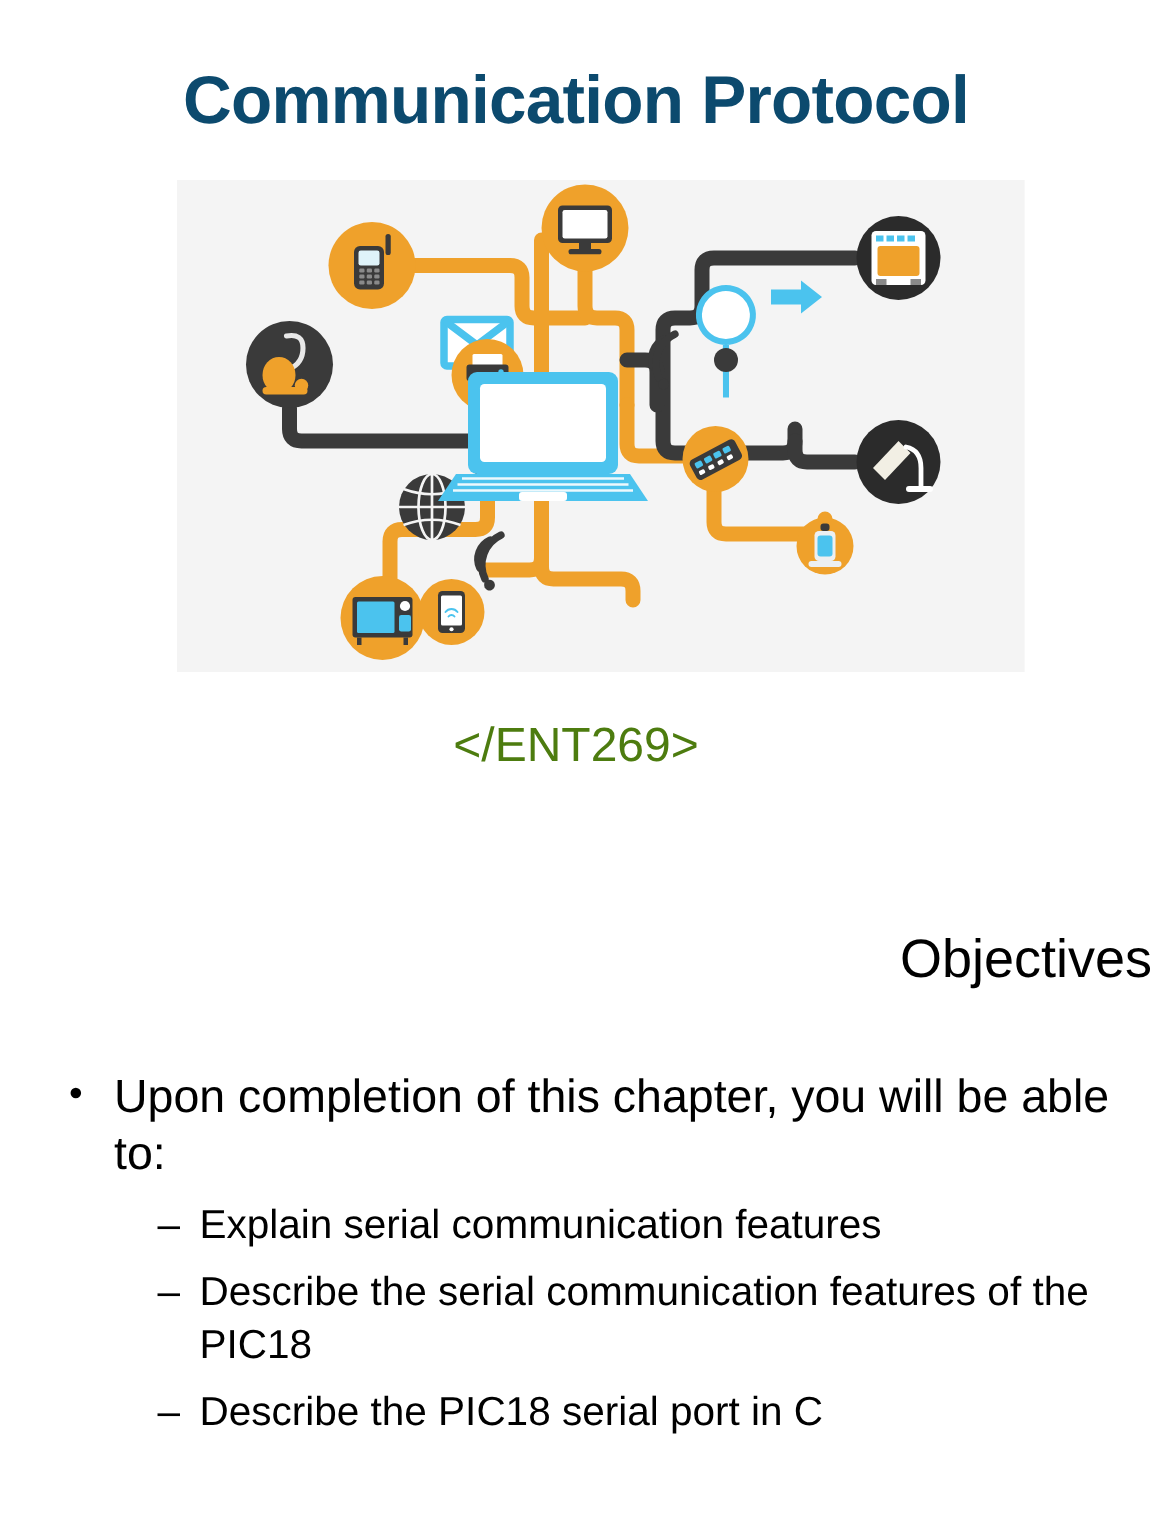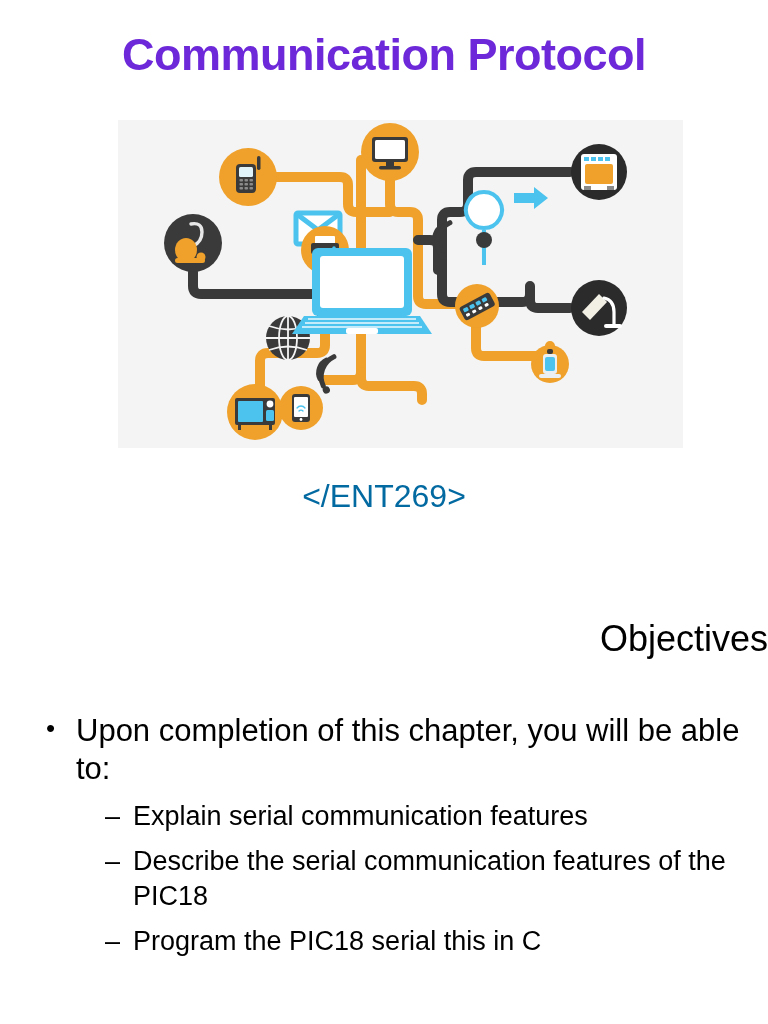--- a/index.html
+++ b/index.html
@@ -17,28 +17,28 @@
     position: relative;
     width: 768px;
     height: 1024px;
     background: #ffffff;
   }
 
   
   .slide-title {
     position: absolute;
     left: 0;
-    top: 30px;
+    top: 42px;
     width: 768px;
     text-align: center;
     font-size: 45px;
     font-weight: bold;
     letter-spacing: -0.5px;
     line-height: 1.1;
-    color: #6d28d9;
+    color: #0c4a6e;
   }
 
   
   .diagram-wrap {
     position: absolute;
     left: 118px;
     top: 120px;
     width: 565px;
     height: 328px;
     background: #f4f4f4;
@@ -48,21 +48,21 @@
 
   
   .course-code {
     position: absolute;
     left: 0;
     top: 478px;
     width: 768px;
     text-align: center;
     font-size: 32px;
     font-weight: normal;
-    color: #0369a1;
+    color: #4d7c0f;
   }
 
   
   .objectives-heading {
     position: absolute;
     left: 0;
     top: 618px;
     width: 768px;
     text-align: right;
     font-size: 36px;
@@ -341,18 +341,18 @@
       <span>Explain serial communication features</span>
     </div>
 
     <div class="bullet-l2">
       <span class="marker">–</span>
       <span>Describe the serial communication features of the PIC18</span>
     </div>
 
     <div class="bullet-l2">
       <span class="marker">–</span>
-      <span>Program the PIC18 serial this in C</span>
+      <span>Describe the PIC18 serial port in C</span>
     </div>
 
   </div>
 
 </div>
 
 </body></html>

